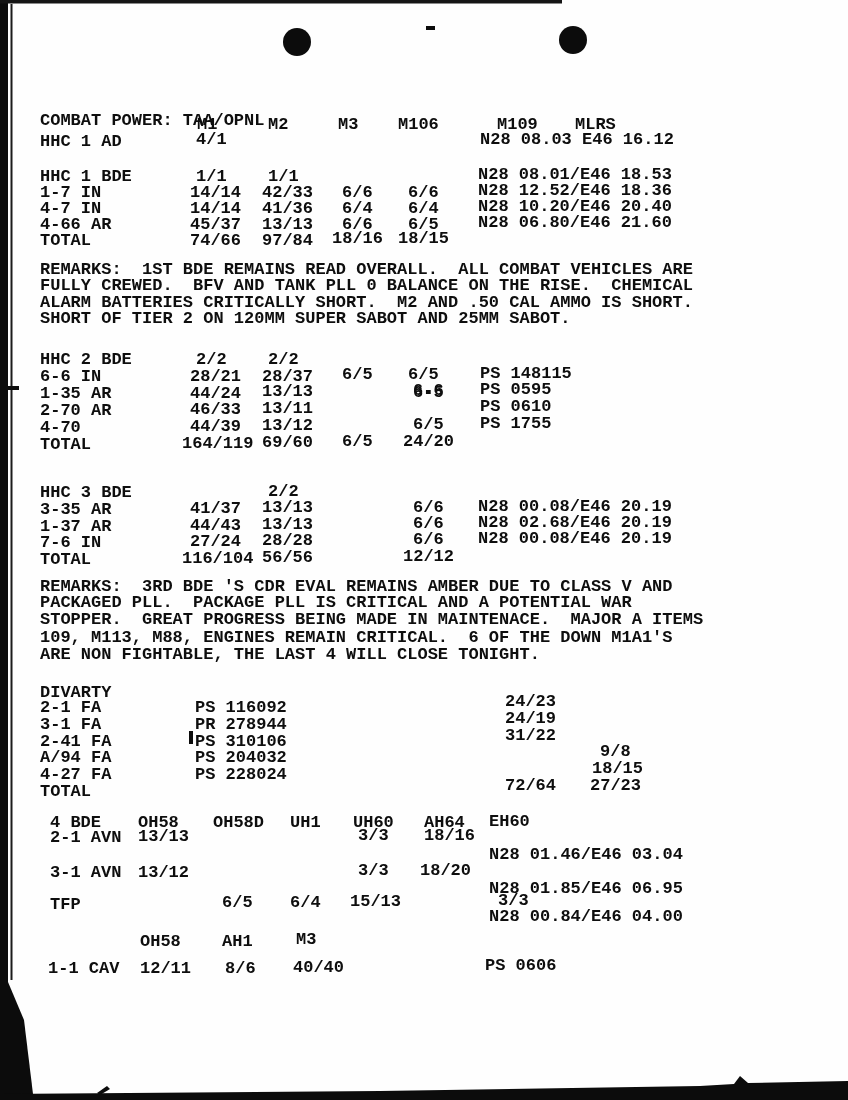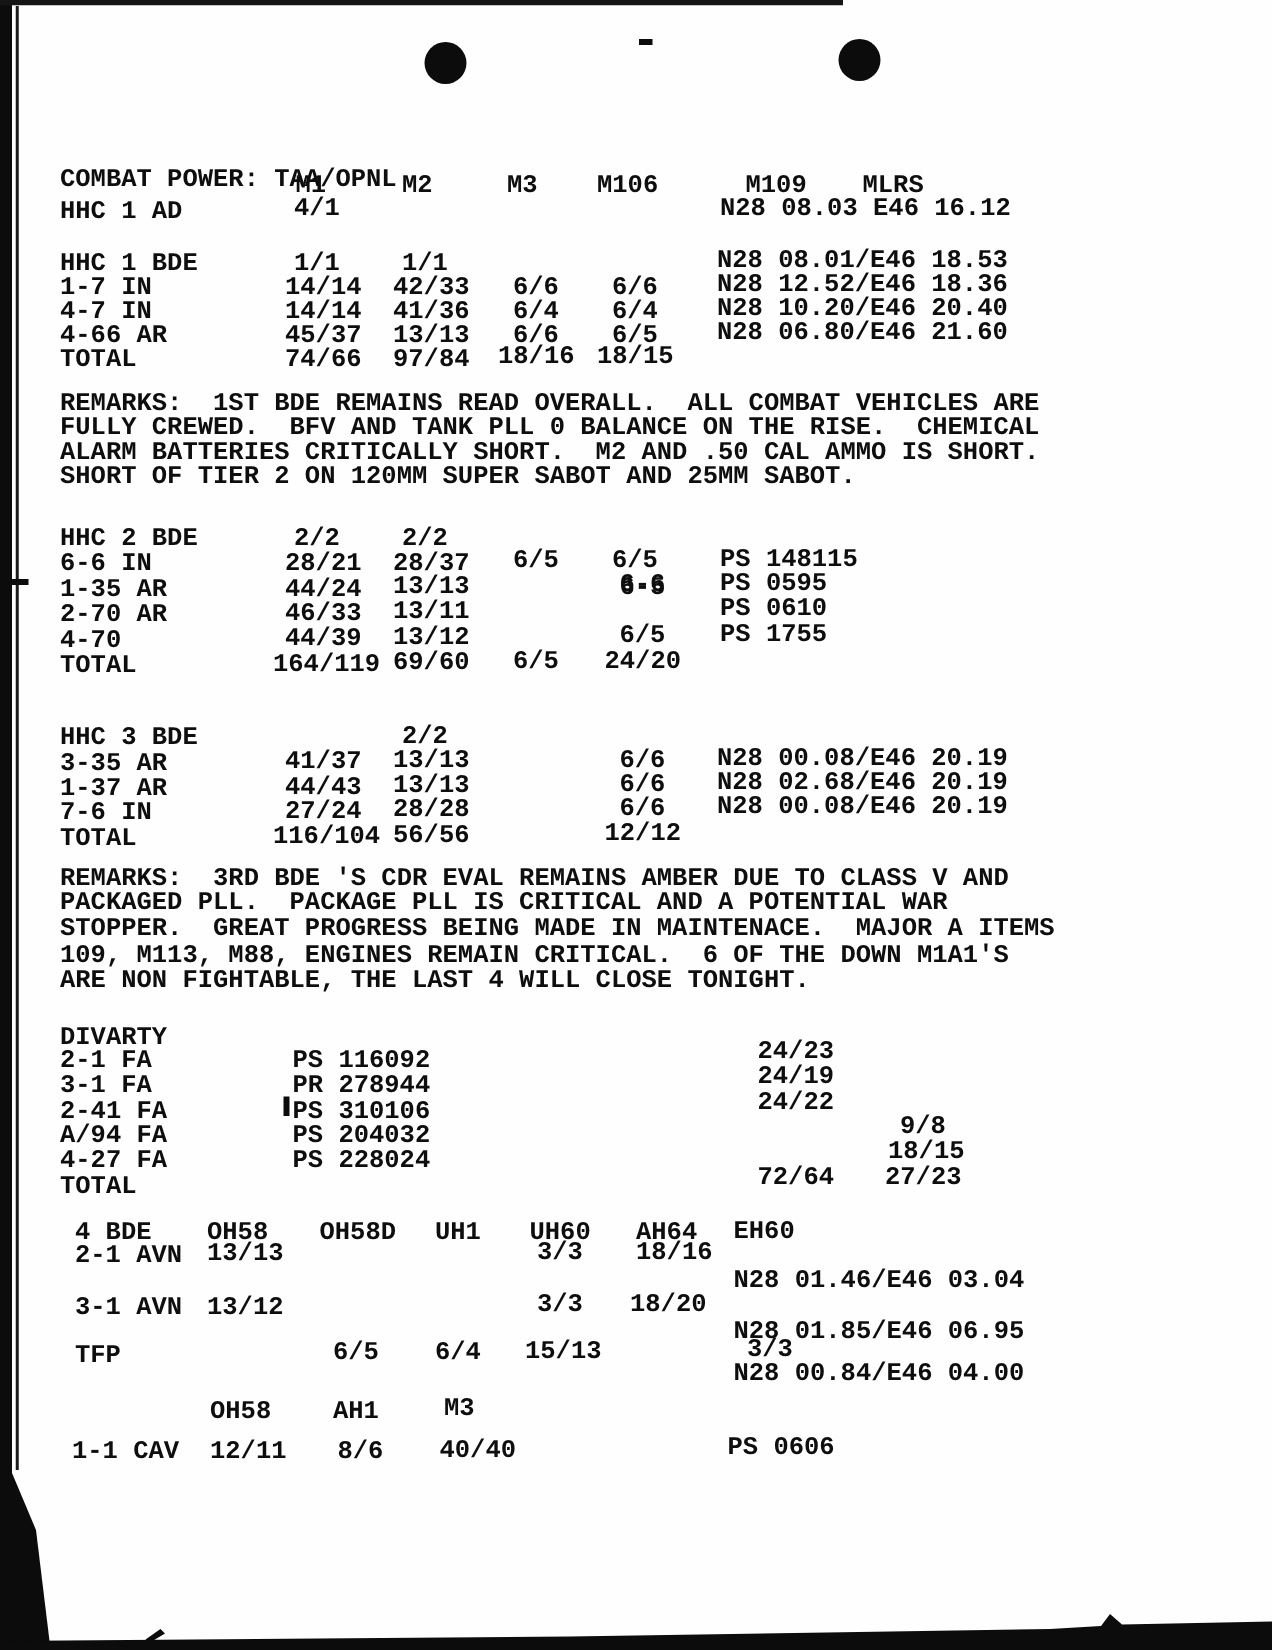--- a/index.html
+++ b/index.html
@@ -168,21 +168,21 @@
     <span class="t" style="left:40px;top:699px">2-1 FA</span>
     <span class="t" style="left:195px;top:699px">PS 116092</span>
     <span class="t" style="left:505px;top:693px">24/23</span>
 
     <span class="t" style="left:40px;top:716px">3-1 FA</span>
     <span class="t" style="left:195px;top:716px">PR 278944</span>
     <span class="t" style="left:505px;top:710px">24/19</span>
 
     <span class="t" style="left:40px;top:733px">2-41 FA</span>
     <span class="t" style="left:195px;top:733px">PS 310106</span>
-    <span class="t" style="left:505px;top:727px">24/22</span>
+    <span class="t" style="left:505px;top:727px">31/22</span>
 
     <span class="t" style="left:40px;top:749px">A/94 FA</span>
     <span class="t" style="left:195px;top:749px">PS 204032</span>
     <span class="t" style="left:600px;top:743px">9/8</span>
 
     <span class="t" style="left:40px;top:766px">4-27 FA</span>
     <span class="t" style="left:195px;top:766px">PS 228024</span>
     <span class="t" style="left:592px;top:760px">18/15</span>
 
     <span class="t" style="left:40px;top:783px">TOTAL</span>

